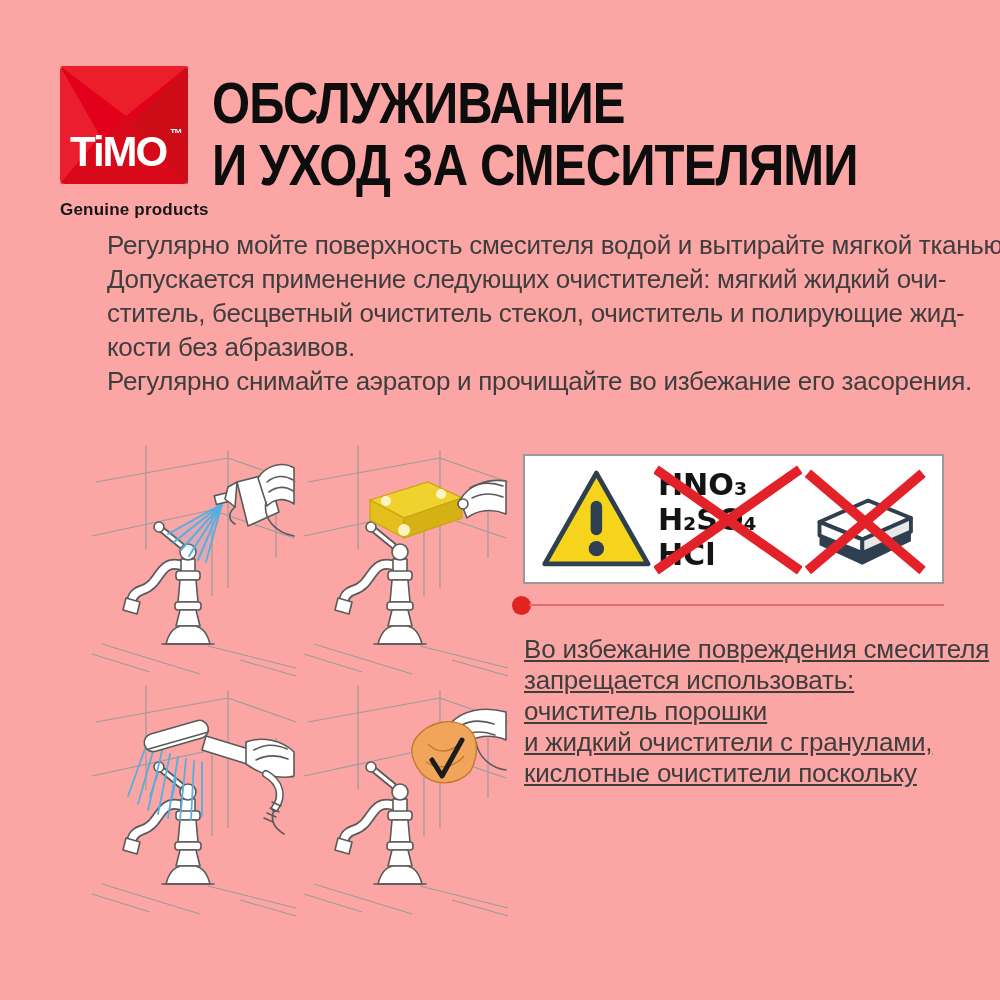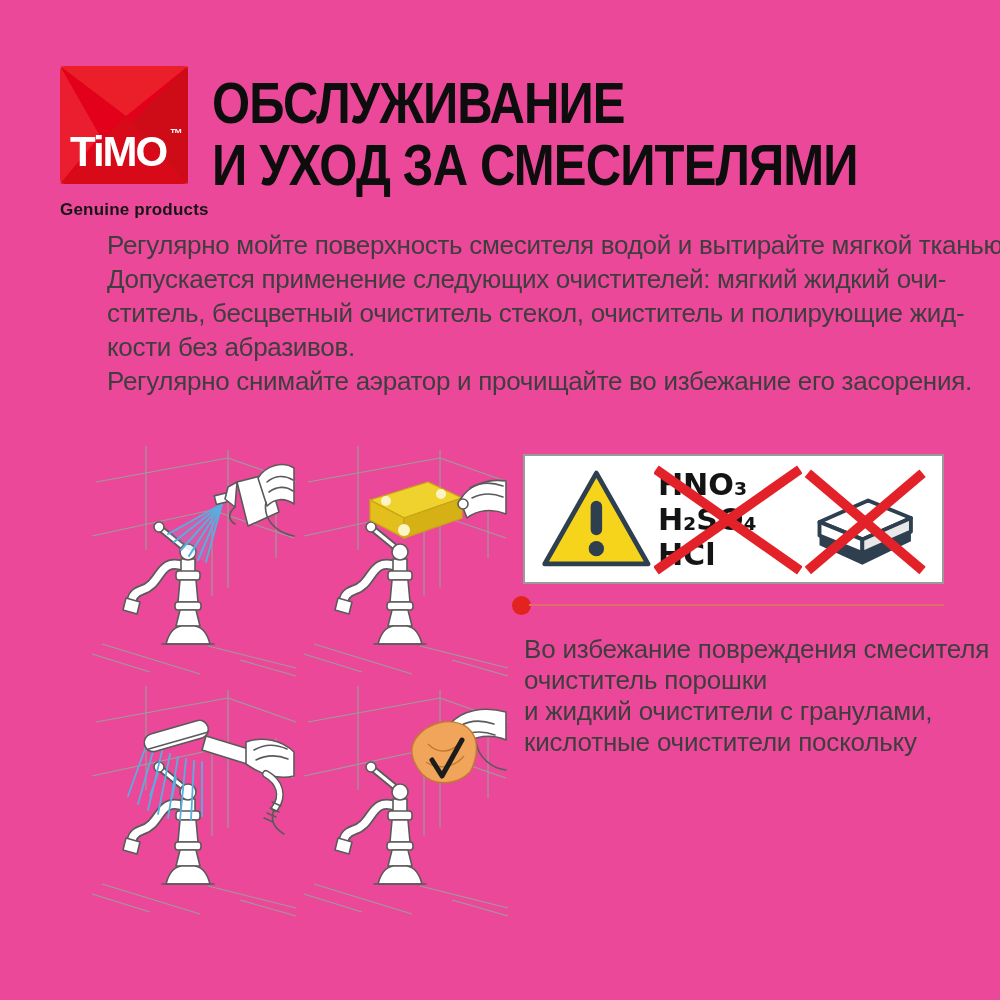--- a/index.html
+++ b/index.html
@@ -1,16 +1,16 @@
 <!DOCTYPE html>
 <html><head>
 <meta charset="utf-8">
 <style>
   html,body{margin:0;padding:0;background:#ffffff;}
-  .page{position:relative;width:1000px;height:1000px;background:#ec4899;
+  .page{position:relative;width:1000px;height:1000px;background:#fca5a5;
         font-family:"Liberation Sans",sans-serif;overflow:hidden;}
 
   
   .logo-svg{position:absolute;left:60px;top:66px;width:128px;height:118px;}
   .tagline{position:absolute;left:60px;top:200px;font-size:17px;font-weight:bold;
            color:#161616;letter-spacing:.2px;}
 
   
   .title{position:absolute;left:212px;top:72px;font-weight:bold;font-size:57px;
          line-height:62px;color:#0d0d0d;letter-spacing:-1px;white-space:nowrap;
@@ -33,21 +33,21 @@
                padding:0 14px;}
 
   
   .divider-dot{position:absolute;left:512px;top:596px;width:19px;height:19px;
                border-radius:50%;background:#e2231f;}
   .divider-line{position:absolute;left:529px;top:604px;width:415px;height:2px;
                 background:#e26b6b;}
 
   
   .prohibition{position:absolute;left:524px;top:634px;font-size:26px;
-               line-height:31px;color:#3e3e3e;letter-spacing:-.2px;}
+               line-height:31px;color:#3e3e3e;letter-spacing:-.2px;text-decoration:underline;}
   .prohibition div{white-space:nowrap;}
 
   .chem-text{font-family:"DejaVu Sans",sans-serif;font-weight:bold;}
 </style>
 </head>
 <body>
 
 <div class="page">
 
   <svg width="0" height="0" style="position:absolute">
@@ -233,18 +233,19 @@
           <path d="M124,12 L6,112"></path>
       </g>
     </svg>
   </div>
 
   <div class="divider-dot"></div>
   <div class="divider-line"></div>
 
   <div class="prohibition">
     <div>Во избежание повреждения смесителя</div>
+    <div>запрещается использовать:</div>
     <div>очиститель порошки</div>
     <div>и жидкий очистители с гранулами,</div>
     <div>кислотные очистители поскольку</div>
   </div>
 
 </div>
 
 </body></html>

